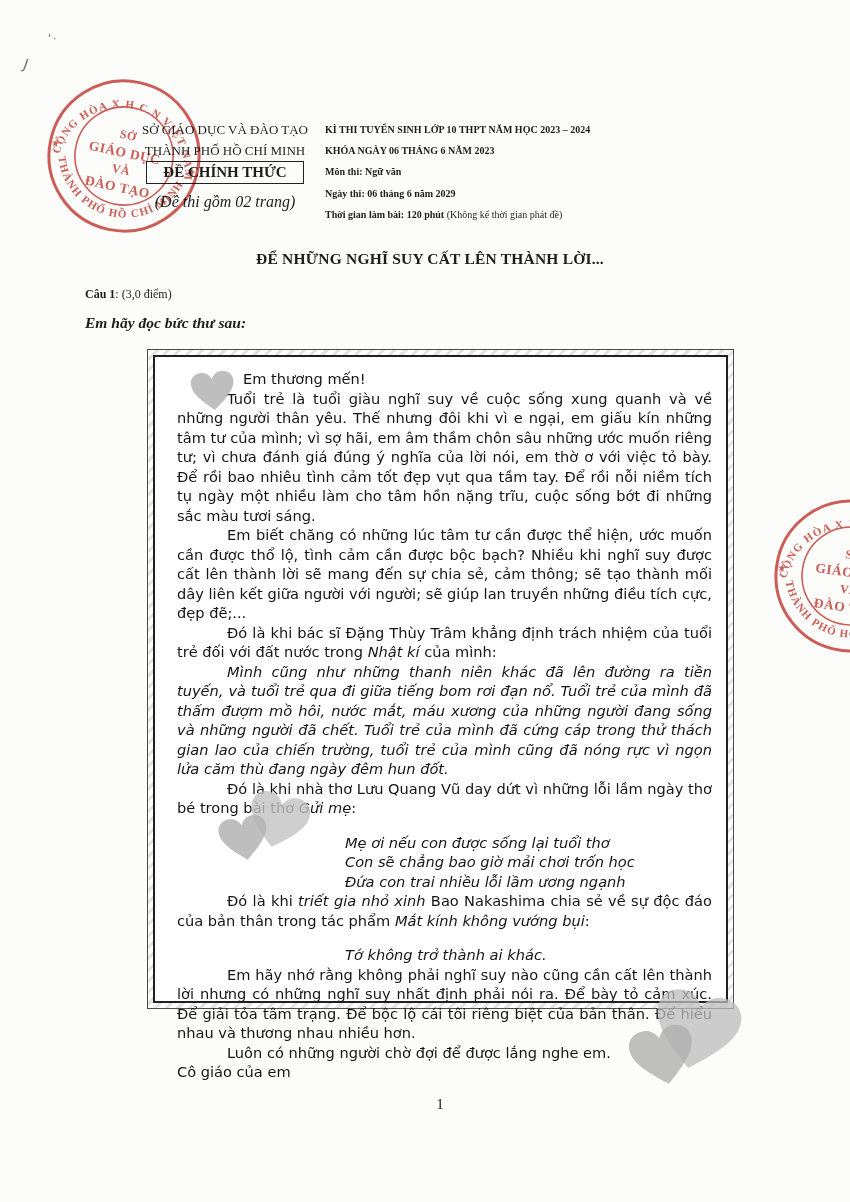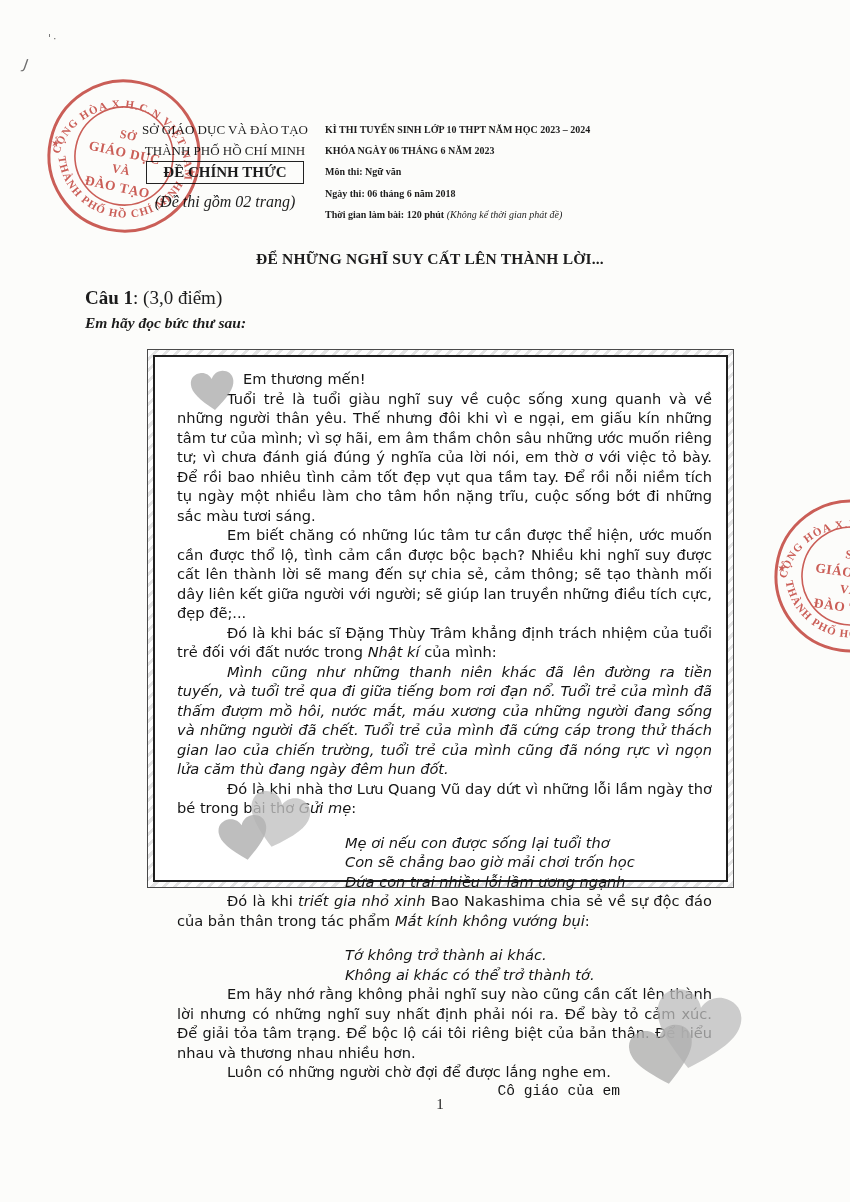--- a/index.html
+++ b/index.html
@@ -22,42 +22,42 @@
 
   
   .hdr-left{position:absolute;left:80px;top:119px;width:290px;text-align:center;z-index:2;}
   .hdr-left .hl{font-weight:normal;font-size:13px;line-height:21px;}
   .offbox{display:inline-block;margin-top:0;border:1.6px solid #222;padding:2px 16px;
           font-weight:bold;font-size:15px;background:transparent;}
   .pages-note{margin-top:9px;font-style:italic;font-size:16px;}
 
   .hdr-right{position:absolute;left:325px;top:119px;width:495px;text-align:left;
              font-weight:bold;font-size:10px;line-height:21.2px;white-space:nowrap;z-index:2;}
-  .hdr-right .it{font-weight:normal;font-style:italic;}
+  .hdr-right .it{font-weight:normal;}
 
   .title{position:absolute;left:0;top:250px;width:860px;text-align:center;
          font-weight:bold;font-size:15.5px;letter-spacing:.2px;}
-  .qline{position:absolute;left:85px;top:287px;font-size:19px;}
+  .qline{position:absolute;left:85px;top:287px;font-size:12px;}
   .instr{position:absolute;left:85px;top:314px;font-weight:bold;font-style:italic;font-size:15.5px;}
 
   
-  .lbox{position:absolute;left:147px;top:349px;width:587px;height:539px;box-sizing:border-box;
+  .lbox{position:absolute;left:147px;top:349px;width:587px;height:660px;box-sizing:border-box;
         border:1.5px solid #4a4a4a;padding:5px;
         background:repeating-linear-gradient(135deg,#fdfdfd 0 5px,#e3e3e3 5px 8px);}
   .lbox-in{width:100%;height:100%;box-sizing:border-box;border:2.5px solid #1f1f1f;background:#fff;
            padding:12px 14px 0 22px;
            font-family:"DejaVu Sans",sans-serif;font-size:14.6px;line-height:19.5px;
            text-align:justify;color:#151515;}
   .lbox-in p{margin:0;}
   .salut{text-indent:66px;text-align:left;}
   .lp{text-indent:50px;}
   .quote{font-style:italic;}
   .poem{margin:15px 0 0 168px;font-style:italic;text-align:left;}
   .close-line{text-indent:50px;text-align:left;}
-  .sig{text-align:right;padding-right:92px;font-family:Liberation Mono, monospace;}
+  .sig{text-align:left;padding-right:92px;}
 
   
   .heart{position:absolute;z-index:6;}
 
   .pagenum{position:absolute;left:0;top:1096px;width:880px;text-align:center;font-size:15px;}
 </style>
 </head>
 <body>
 
 <div class="page">
@@ -102,21 +102,21 @@
     <div class="hl">SỞ GIÁO DỤC VÀ ĐÀO TẠO</div>
     <div class="hl">THÀNH PHỐ HỒ CHÍ MINH</div>
     <div><span class="offbox">ĐỀ CHÍNH THỨC</span></div>
     <div class="pages-note">(Đề thi gồm 02 trang)</div>
   </div>
 
   <div class="hdr-right">
     <div>KÌ THI TUYỂN SINH LỚP 10 THPT NĂM HỌC 2023 – 2024</div>
     <div>KHÓA NGÀY 06 THÁNG 6 NĂM 2023</div>
     <div>Môn thi: Ngữ văn</div>
-    <div>Ngày thi: 06 tháng 6 năm 2018</div>
+    <div>Ngày thi: 06 tháng 6 năm 2029</div>
     <div><span>Thời gian làm bài: 120 phút </span><span class="it">(Không kể thời gian phát đề)</span></div>
   </div>
 
   <div class="title">ĐỂ NHỮNG NGHĨ SUY CẤT LÊN THÀNH LỜI...</div>
 
   <div class="qline"><b>Câu 1</b><span>: (3,0 điểm)</span></div>
   <div class="instr">Em hãy đọc bức thư sau:</div>
 
   <div class="lbox">
     <div class="lbox-in">
@@ -127,21 +127,20 @@
       <p class="lp quote">Mình cũng như những thanh niên khác đã lên đường ra tiền tuyến, và tuổi trẻ qua đi giữa tiếng bom rơi đạn nổ. Tuổi trẻ của mình đã thấm đượm mồ hôi, nước mắt, máu xương của những người đang sống và những người đã chết. Tuổi trẻ của mình đã cứng cáp trong thử thách gian lao của chiến trường, tuổi trẻ của mình cũng đã nóng rực vì ngọn lửa căm thù đang ngày đêm hun đốt.</p>
       <p class="lp"><span>Đó là khi nhà thơ Lưu Quang Vũ day dứt vì những lỗi lầm ngày thơ bé trong bài thơ </span><i>Gửi mẹ</i><span>:</span></p>
       <div class="poem">
         <div>Mẹ ơi nếu con được sống lại tuổi thơ</div>
         <div>Con sẽ chẳng bao giờ mải chơi trốn học</div>
         <div>Đứa con trai nhiều lỗi lầm ương ngạnh</div>
       </div>
       <p class="lp"><span>Đó là khi </span><i>triết gia nhỏ xinh</i><span> Bao Nakashima chia sẻ về sự độc đáo của bản thân trong tác phẩm </span><i>Mắt kính không vướng bụi</i><span>:</span></p>
       <div class="poem">
         <div>Tớ không trở thành ai khác.</div>
-        <div>Không ai khác có thể trở thành tớ.</div>
       </div>
       <p class="lp">Em hãy nhớ rằng không phải nghĩ suy nào cũng cần cất lên thành lời nhưng có những nghĩ suy nhất định phải nói ra. Để bày tỏ cảm xúc. Để giải tỏa tâm trạng. Để bộc lộ cái tôi riêng biệt của bản thân. Để hiểu nhau và thương nhau nhiều hơn.</p>
       <p class="close-line">Luôn có những người chờ đợi để được lắng nghe em.</p>
       <p class="sig">Cô giáo của em</p>
     </div>
   </div>
 
   <svg class="heart" width="46" height="40" viewBox="0 0 100 90" style="left:190px;top:371px;transform:rotate(-6deg);opacity:.75;">
     <path fill="#a9a9a9" d="M50 88 C18 62 2 44 2 26 C2 10 14 2 27 2 C37 2 46 8 50 18 C54 8 63 2 73 2 C86 2 98 10 98 26 C98 44 82 62 50 88 Z"></path>
   </svg>

